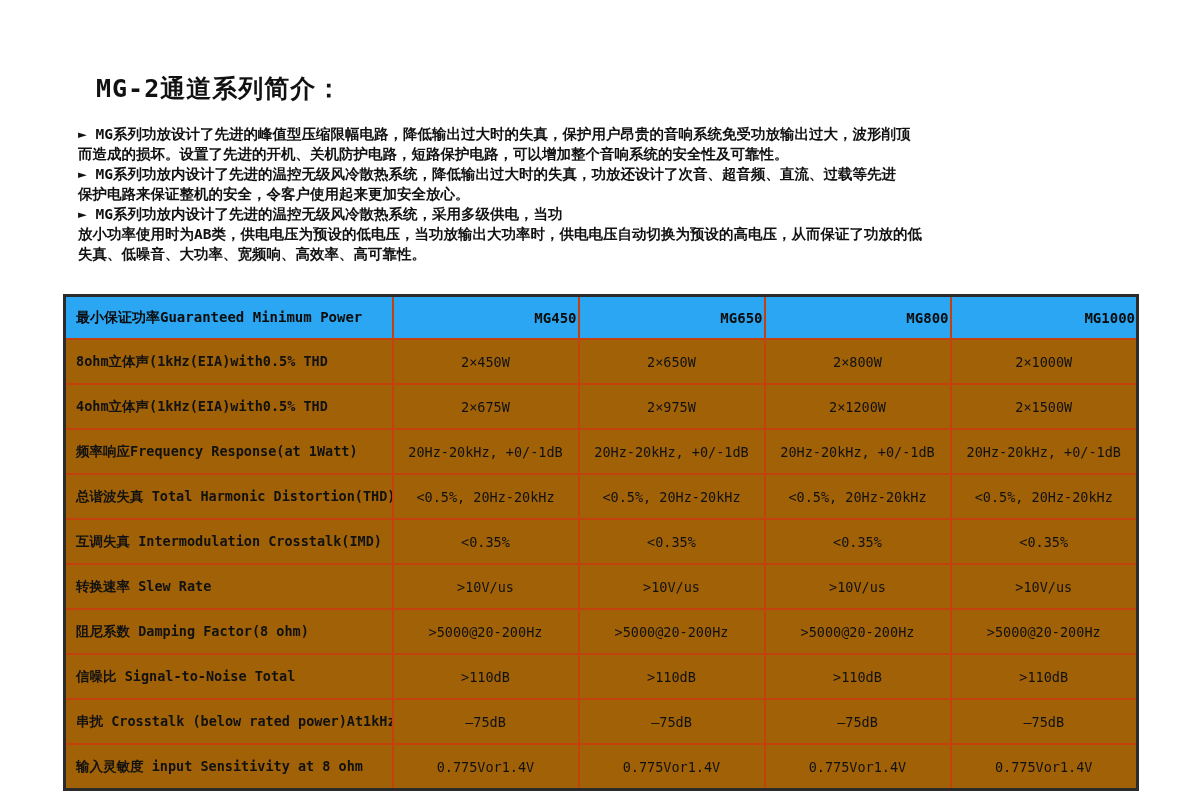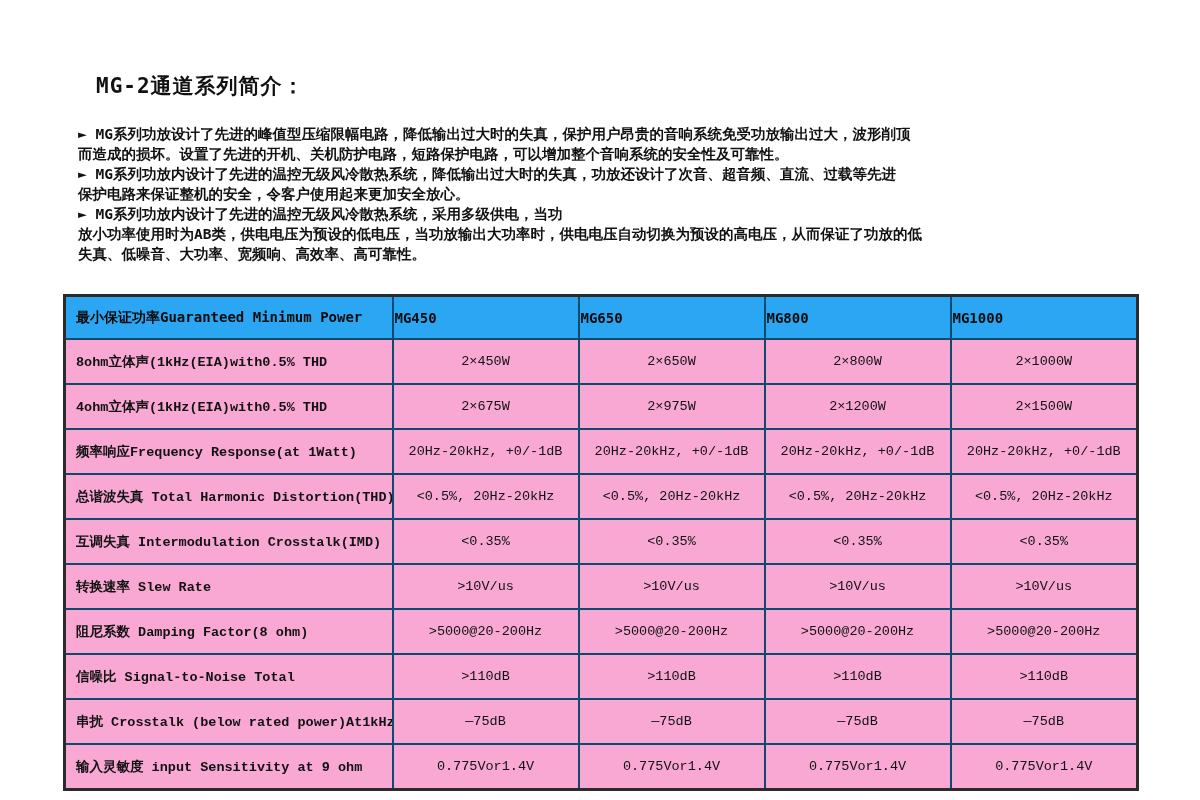--- a/index.html
+++ b/index.html
@@ -13,21 +13,21 @@
     height: 800px;
     background: #ffffff;
     overflow: hidden;
     font-family: "DejaVu Sans Mono", "Liberation Sans", sans-serif;
     color: #111111;
   }
   .doc-title {
     position: absolute;
     left: 96px;
     top: 72px;
-    font-size: 21px;
+    font-size: 25px;
     font-weight: bold;
     letter-spacing: 1px;
     white-space: nowrap;
   }
   .intro-block {
     position: absolute;
     left: 78px;
     top: 124px;
     width: 1064px;
     font-size: 14.5px;
@@ -42,42 +42,41 @@
     left: 63px;
     top: 294px;
     width: 1073px;
     border-collapse: collapse;
     table-layout: fixed;
     border: 3px solid #2b2b2b;
     font-size: 13.5px;
   }
   .spec-table th,
   .spec-table td {
-    border: 2px solid #0c4a6e;
+    border: 2px solid #c2410c;
     overflow: hidden;
     white-space: nowrap;
   }
   .spec-table thead th {
     height: 39px;
     background: #2aa6f2;
     font-weight: bold;
     font-size: 14px;
-    text-align: left;
+    text-align: right;
     color: #0b0b0b;
   }
   .spec-table thead th.corner {
     text-align: left;
     padding-left: 10px;
   }
   .spec-table tbody td {
     height: 41px;
     text-align: center;
     font-weight: normal;
-    background: #f9a8d4;
-    font-family: Liberation Mono, monospace;
+    background: #a16207;
   }
   .spec-table tbody td.row-label {
     text-align: left;
     padding-left: 10px;
     font-weight: bold;
   }
 </style>
 </head>
 <body>
 
@@ -170,21 +169,21 @@
           <td>&gt;110dB</td>
         </tr>
         <tr>
           <td class="row-label">串扰 Crosstalk (below rated power)At1kHz</td>
           <td>—75dB</td>
           <td>—75dB</td>
           <td>—75dB</td>
           <td>—75dB</td>
         </tr>
         <tr>
-          <td class="row-label">输入灵敏度 input Sensitivity at 9 ohm</td>
+          <td class="row-label">输入灵敏度 input Sensitivity at 8 ohm</td>
           <td>0.775Vor1.4V</td>
           <td>0.775Vor1.4V</td>
           <td>0.775Vor1.4V</td>
           <td>0.775Vor1.4V</td>
         </tr>
       </tbody>
   </table>
 
 </div>
 

